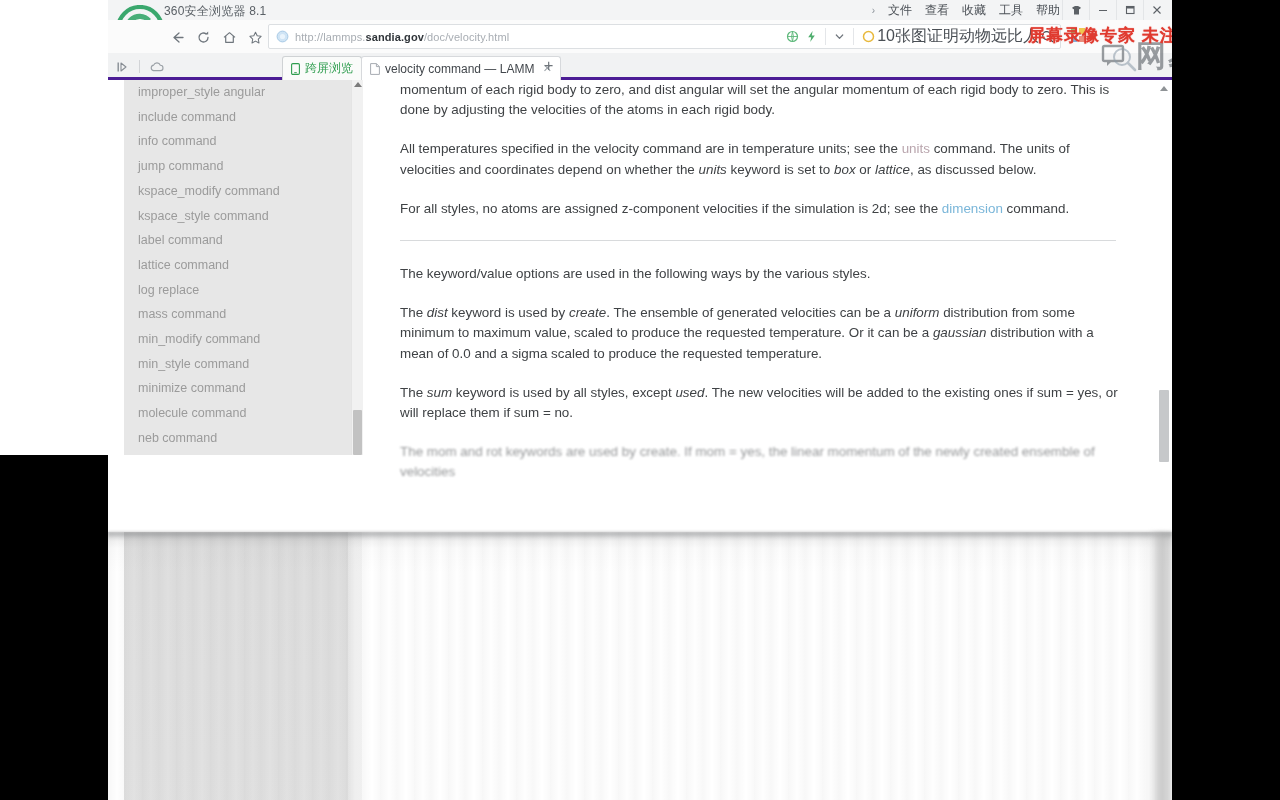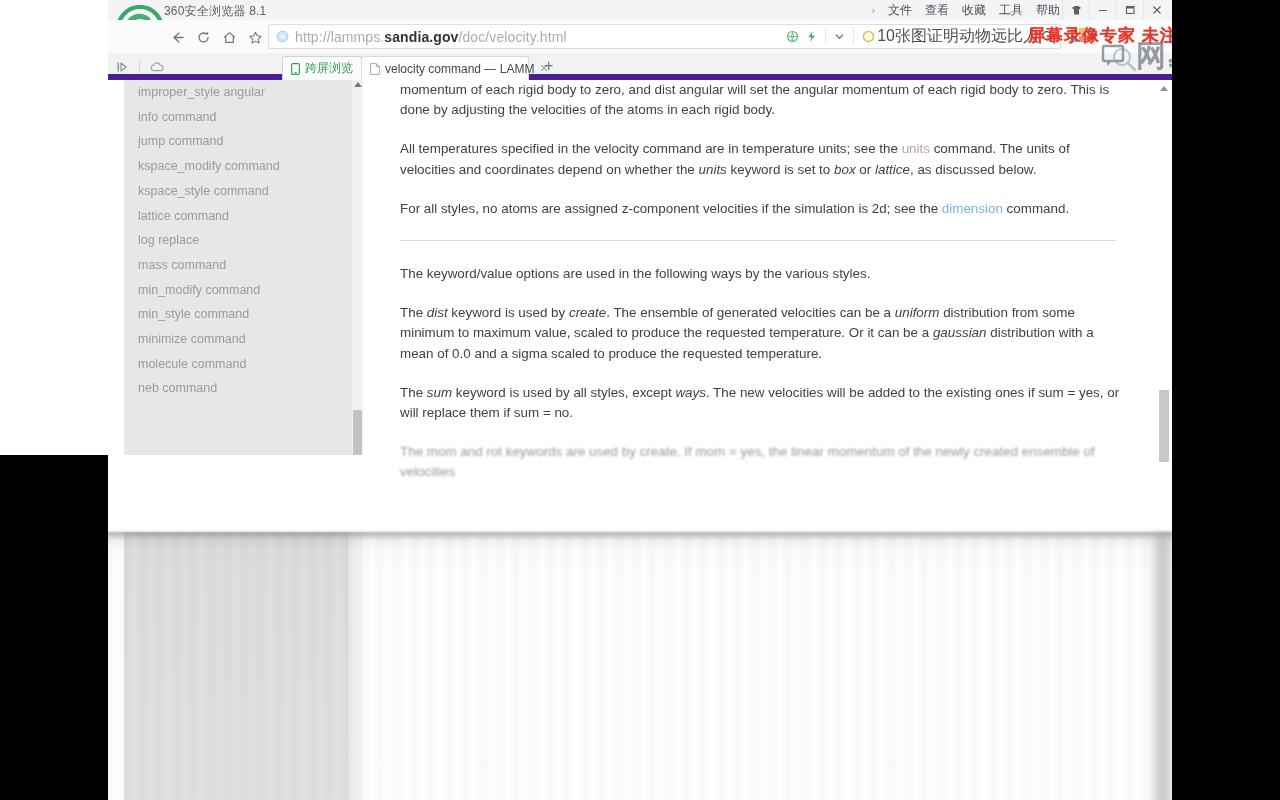--- a/index.html
+++ b/index.html
@@ -62,21 +62,21 @@
     width: 26px; height: 26px;
     display: flex; align-items: center; justify-content: center;
     color: #6f767d;
   }
   .omnibox {
     position: absolute; left: 160px; top: 4px; width: 793px; height: 25px;
     background: #fff; border: 1px solid #dcdfe2; border-radius: 2px;
     display: flex; align-items: center;
   }
   .omni-shield { width: 26px; display: flex; justify-content: center; align-items: center; }
-  .url { font-size: 14px; color: #a8adb3; white-space: nowrap; letter-spacing: .1px; }
+  .url { font-size: 11px; color: #a8adb3; white-space: nowrap; letter-spacing: .1px; }
   .url b { color: #30353a; font-weight: 700; }
   .omni-right {
     margin-left: auto; display: flex; align-items: center; height: 100%;
   }
   .omni-ico {
     width: 19px; display: flex; align-items: center; justify-content: center;
   }
   .omni-sep { width: 1px; height: 17px; background: #e4e6e9; margin: 0 4px; }
   .omni-search {
     display: flex; align-items: center; gap: 2px; padding: 0 6px 0 4px;
@@ -84,42 +84,42 @@
   }
   .appgrid {
     position: absolute; left: 962px; top: 7px;
     display: flex; align-items: center; gap: 6px;
   }
   .appgrid .caret { font-size: 9px; color: #7d848b; }
 
   
   .tabstrip {
     position: absolute; left: 0; top: 53px; width: 1064px; height: 27px;
-    background: #f1f2f3; border-bottom: 6px solid #4c1d95;
+    background: #f1f2f3; border-bottom: 3px solid #4c1d95;
   }
   .tabs-left {
     position: absolute; left: 8px; top: 0; height: 27px;
     display: flex; align-items: center; gap: 9px;
   }
   .tsicon { color: #878d94; display: flex; align-items: center; }
   .tsdiv { width: 1px; height: 13px; background: #d2d4d7; }
   .tab {
     position: absolute; top: 3px; height: 24px;
     display: flex; align-items: center; gap: 5px;
     padding: 0 8px;
     border: 1px solid #dcdde0; border-bottom: none;
     border-radius: 3px 3px 0 0;
     font-size: 12px; white-space: nowrap;
   }
   .tab.screen {
     left: 174px; background: #fafbfa; color: #2f9d4f;
     border-color: #cfd2d4;
   }
   .tab.active {
-    left: 253px; width: 168px; background: #fff; color: #42474c;
+    left: 253px; width: 200px; background: #fff; color: #42474c;
     border-color: #d7d9dc;
   }
   .tab .tclose { margin-left: auto; font-size: 11px; color: #9aa0a6; }
   .newtab {
     position: absolute; left: 436px; top: 5px;
     font-size: 16px; color: #6f757b; line-height: 1;
   }
 
   
   #viewport {
@@ -420,24 +420,26 @@
       </div>
 
       <div class="newtab">+</div>
     </div>
 
     <div id="viewport">
       <div class="pagewrap">
 
         <div class="sidebar">
           <div class="sb-item">improper_style angular</div>
+          <div class="sb-item">include command</div>
           <div class="sb-item">info command</div>
           <div class="sb-item">jump command</div>
           <div class="sb-item">kspace_modify command</div>
           <div class="sb-item">kspace_style command</div>
+          <div class="sb-item">label command</div>
           <div class="sb-item">lattice command</div>
           <div class="sb-item">log replace</div>
           <div class="sb-item">mass command</div>
           <div class="sb-item">min_modify command</div>
           <div class="sb-item">min_style command</div>
           <div class="sb-item">minimize command</div>
           <div class="sb-item">molecule command</div>
           <div class="sb-item">neb command</div>
 
           <div class="sb-scroll">
@@ -446,21 +448,21 @@
           </div>
         </div>
 
         <div class="article">
           <p class="para"><span>momentum of each rigid body to zero, and dist angular will set the angular momentum of each rigid body to zero. This is done by adjusting the velocities of the atoms in each rigid body.</span></p>
           <p class="para"><span>All temperatures specified in the velocity command are in temperature units; see the </span><a class="units">units</a><span> command. The units of velocities and coordinates depend on whether the </span><i>units</i><span> keyword is set to </span><i>box</i><span> or </span><i>lattice</i><span>, as discussed below.</span></p>
           <p class="para"><span>For all styles, no atoms are assigned z-component velocities if the simulation is 2d; see the </span><a>dimension</a><span> command.</span></p>
           <div class="rule"></div>
           <p class="para"><span>The keyword/value options are used in the following ways by the various styles.</span></p>
           <p class="para"><span>The </span><i>dist</i><span> keyword is used by </span><i>create</i><span>. The ensemble of generated velocities can be a </span><i>uniform</i><span> distribution from some minimum to maximum value, scaled to produce the requested temperature. Or it can be a </span><i>gaussian</i><span> distribution with a mean of 0.0 and a sigma scaled to produce the requested temperature.</span></p>
-          <p class="para"><span>The </span><i>sum</i><span> keyword is used by all styles, except </span><i>ways</i><span>. The new velocities will be added to the existing ones if sum = yes, or will replace them if sum = no.</span></p>
+          <p class="para"><span>The </span><i>sum</i><span> keyword is used by all styles, except </span><i>used</i><span>. The new velocities will be added to the existing ones if sum = yes, or will replace them if sum = no.</span></p>
           <p class="para" style="filter: blur(1.3px); opacity: 0.55;"><span>The mom and rot keywords are used by create. If mom = yes, the linear momentum of the newly created ensemble of velocities</span></p>
         </div>
 
         <div class="pg-scroll">
           <div class="pg-arrow"></div>
           <div class="pg-thumb"></div>
         </div>
       </div>
 
       <div class="smear-sidebar"></div>

